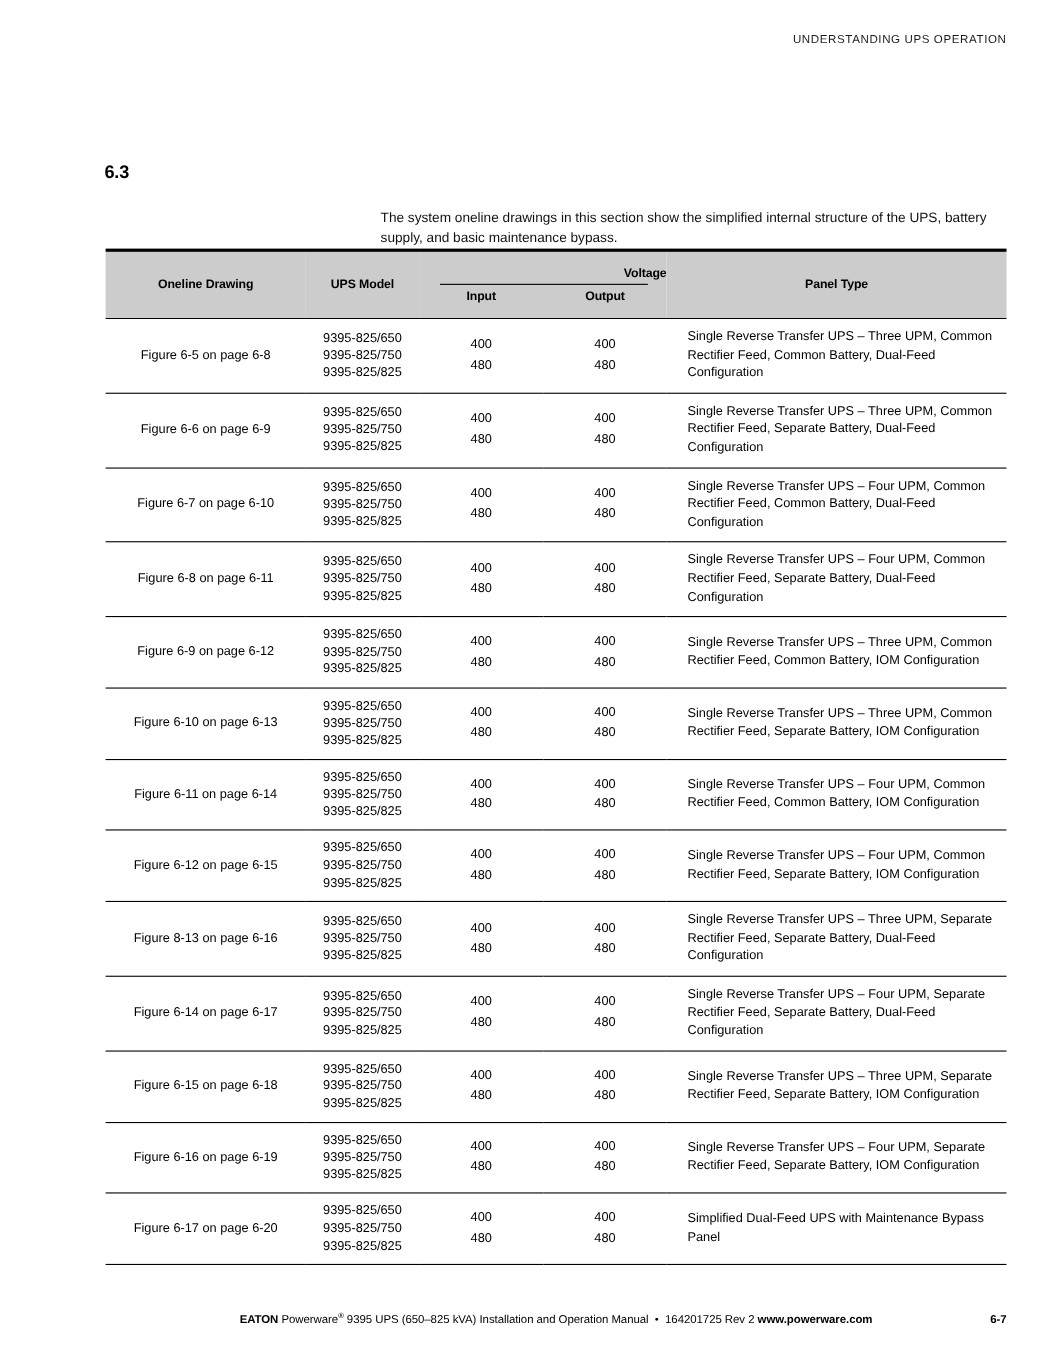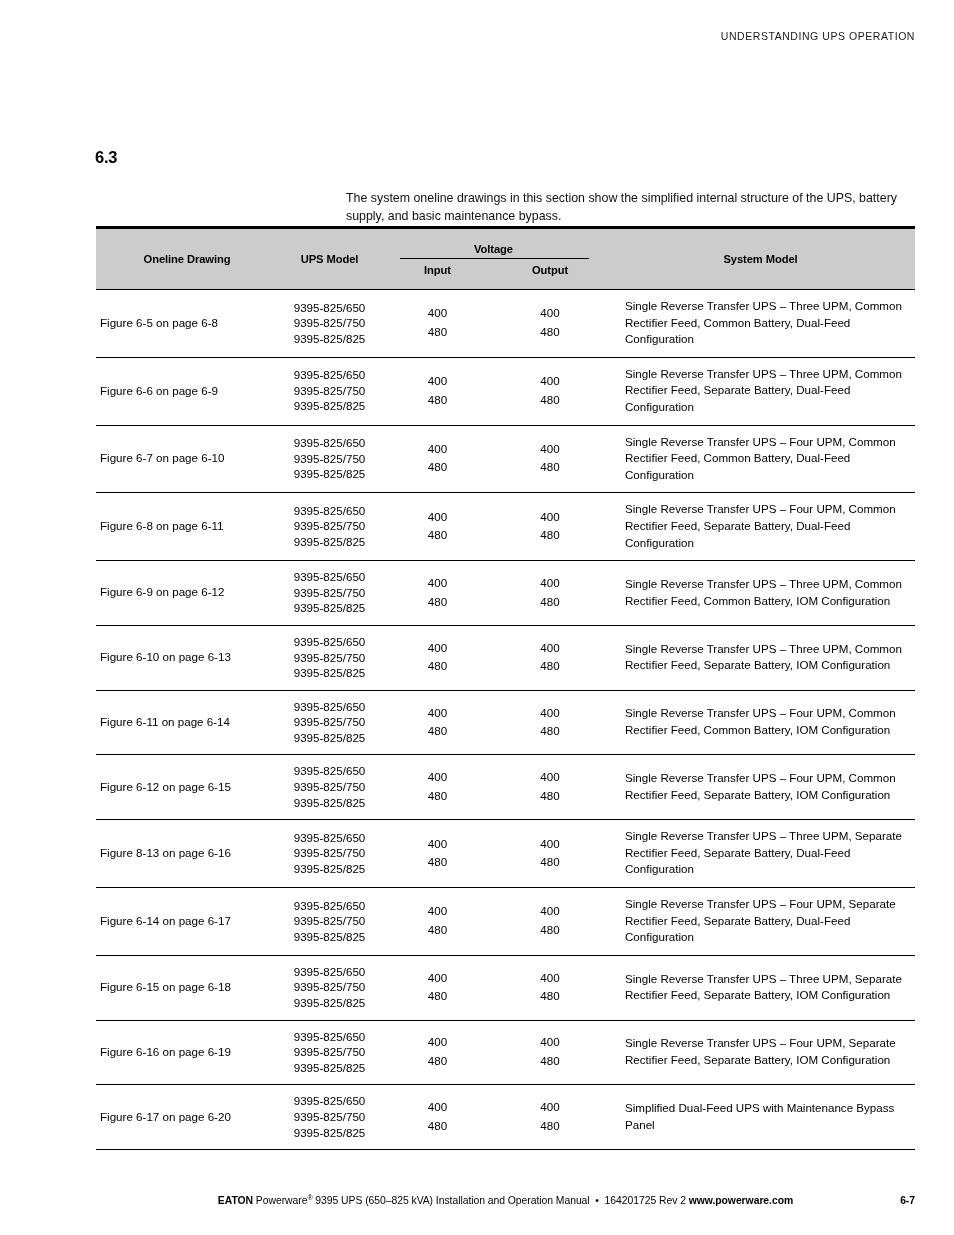--- a/index.html
+++ b/index.html
@@ -107,21 +107,21 @@
   .volt-stack {
     display: flex;
     flex-direction: column;
     justify-content: center;
     height: 58px;
     padding: 0;
   }
   .volt-title {
     font-size: 11.2px;
     font-weight: bold;
-    text-align: center;
+    text-align: right;
     padding-bottom: 3px;
     letter-spacing: -0.1px;
   }
   .volt-rule {
     height: 0;
     border-top: 1.4px solid #000;
     margin: 0 17px 0 19px;
   }
   .volt-subs {
     display: flex;
@@ -140,21 +140,21 @@
   tbody td {
     border-bottom: 1.3px solid #000;
     padding: 8px 0 9px 0;
     vertical-align: middle;
     font-size: 11.6px;
     line-height: 16.3px;
   }
   tbody tr:last-child td { border-bottom: 1.3px solid #000; }
 
   td.drawing {
-    text-align: left;
+    text-align: center;
     padding-left: 4px;
     padding-right: 4px;
     margin-top: 48px;
   }
   td.model {
     text-align: center;
     line-height: 15.6px;
     white-space: pre-line;
   }
   td.volt {
@@ -237,21 +237,21 @@
                   <th colspan="2" style="background:#cccccc;padding:0;">
                     <div class="volt-stack">
                       <div class="volt-title">Voltage</div>
                       <div class="volt-rule"></div>
                       <div class="volt-subs">
                         <div class="volt-sub in">Input</div>
                         <div class="volt-sub out">Output</div>
                       </div>
                     </div>
                   </th>
-                  <th class="h-cell" style="background:#cccccc;">System Model</th>
+                  <th class="h-cell" style="background:#cccccc;">Panel Type</th>
                 </tr>
               </tbody>
                 </table>
             </div>
           </th>
         </tr>
       </thead>
       <tbody id="table-body">
           <tr>
             <td class="drawing">Figure 6-5 on page 6-8</td>

